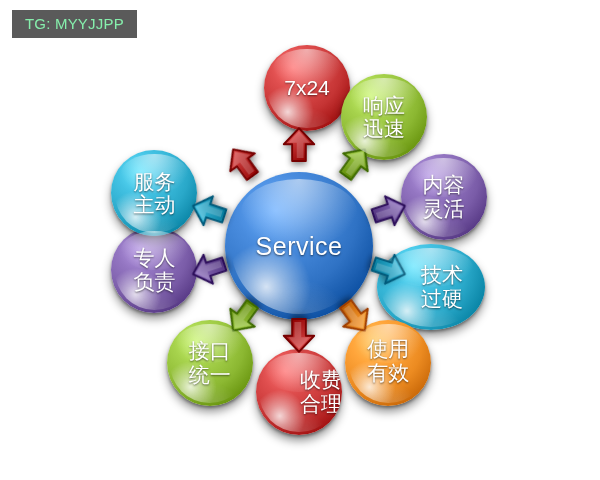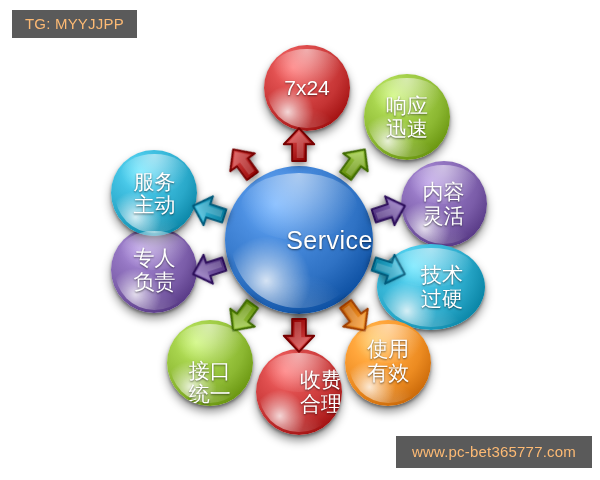--- a/index.html
+++ b/index.html
@@ -5,21 +5,21 @@
   html,body{margin:0;padding:0;}
   body{
     width:600px;height:480px;background:#ffffff;
     font-family:"Liberation Sans","DejaVu Sans",sans-serif;
     position:relative;overflow:hidden;
   }
   #stage{position:absolute;left:0;top:0;width:600px;height:480px;}
 
   
   .badge{
-    position:absolute;background:#5a5a5a;color:#fdba74;
+    position:absolute;background:#5a5a5a;color:#86efac;
     font-size:15px;letter-spacing:.2px;
     display:flex;align-items:center;justify-content:center;
   }
   #tg-badge{left:12px;top:10px;padding:5px 13px 6px 13px;font-size:15px;}
   #wm-badge{right:8px;bottom:12px;padding:7px 16px 8px 16px;font-size:15px;}
 
   
   .node{
     position:absolute;border-radius:50%;
     display:flex;flex-direction:column;
@@ -197,51 +197,50 @@
               <stop offset="100%" stop-color="#910000"></stop>
             </linearGradient>
           </defs>
           <path d="M50 6 L90 48 L68 48 L68 92 L32 92 L32 48 L10 48 Z" fill="url(#gtop-red-left)" stroke="#770000" stroke-width="5" stroke-linejoin="round"></path>
           <path d="M50 14 L78 44 L62 44 L62 84 L44 84 L44 44 L22 44 Z" fill="rgba(255,255,255,0.20)"></path>
         </svg>
       </div>
       <div class="node satellite" style="left: 264px; top: 45px; background: radial-gradient(circle at 34% 26%, rgb(255, 114, 114) 0%, rgb(223, 78, 78) 26%, rgb(197, 52, 52) 56%, rgb(151, 6, 6) 88%, rgb(129, 0, 0) 100%);">
         <span class="lbl">7x24</span>
       </div>
-      <div class="node satellite" style="left: 364px; top: 74.0294px; background: radial-gradient(circle at 34% 26%, rgb(202, 246, 112) 0%, rgb(166, 210, 76) 26%, rgb(140, 184, 50) 56%, rgb(94, 138, 4) 88%, rgb(72, 116, 0) 100%);">
+      <div class="node satellite" style="left: 341px; top: 74.0294px; background: radial-gradient(circle at 34% 26%, rgb(202, 246, 112) 0%, rgb(166, 210, 76) 26%, rgb(140, 184, 50) 56%, rgb(94, 138, 4) 88%, rgb(72, 116, 0) 100%);">
         <span class="lbl">响应
 迅速</span>
       </div>
-      <div class="node satellite" style="left: 400.561px; top: 161px; background: radial-gradient(circle at 34% 26%, rgb(184, 154, 230) 0%, rgb(148, 118, 194) 26%, rgb(122, 92, 168) 56%, rgb(76, 46, 122) 88%, rgb(54, 24, 100) 100%); text-align: center;">
+      <div class="node satellite" style="left: 400.561px; top: 154px; background: radial-gradient(circle at 34% 26%, rgb(184, 154, 230) 0%, rgb(148, 118, 194) 26%, rgb(122, 92, 168) 56%, rgb(76, 46, 122) 88%, rgb(54, 24, 100) 100%); text-align: center;">
         <span class="lbl">内容
 灵活</span>
       </div>
       <div class="node satellite" style="left: 377px; top: 243.971px; background: radial-gradient(circle at 34% 26%, rgb(103, 230, 255) 0%, rgb(67, 194, 227) 26%, rgb(41, 168, 201) 56%, rgb(0, 122, 155) 88%, rgb(0, 100, 133) 100%); padding-left: 22px;">
         <span class="lbl">技术
 过硬</span>
       </div>
       <div class="node satellite" style="left: 345.343px; top: 319.971px; background: radial-gradient(circle at 34% 26%, rgb(255, 201, 95) 0%, rgb(255, 165, 59) 26%, rgb(236, 139, 33) 56%, rgb(190, 93, 0) 88%, rgb(168, 71, 0) 100%); font-family: Liberation Mono, monospace;">
         <span class="lbl">使用
 有效</span>
       </div>
       <div class="node satellite" style="left: 256px; top: 349px; background: radial-gradient(circle at 34% 26%, rgb(255, 114, 114) 0%, rgb(223, 78, 78) 26%, rgb(197, 52, 52) 56%, rgb(151, 6, 6) 88%, rgb(129, 0, 0) 100%); align-items: flex-end;">
         <span class="lbl">收费
 合理</span>
       </div>
-      <div class="node satellite" style="left: 166.657px; top: 319.971px; background: radial-gradient(circle at 34% 26%, rgb(202, 246, 112) 0%, rgb(166, 210, 76) 26%, rgb(140, 184, 50) 56%, rgb(94, 138, 4) 88%, rgb(72, 116, 0) 100%); justify-content: flex-end;">
+      <div class="node satellite" style="left: 166.657px; top: 319.971px; background: radial-gradient(circle at 34% 26%, rgb(202, 246, 112) 0%, rgb(166, 210, 76) 26%, rgb(140, 184, 50) 56%, rgb(94, 138, 4) 88%, rgb(72, 116, 0) 100%);">
         <span class="lbl">接口
 统一</span>
       </div>
       <div class="node satellite" style="left: 111.439px; top: 227px; background: radial-gradient(circle at 34% 26%, rgb(184, 154, 230) 0%, rgb(148, 118, 194) 26%, rgb(122, 92, 168) 56%, rgb(76, 46, 122) 88%, rgb(54, 24, 100) 100%);">
         <span class="lbl">专人
 负责</span>
       </div>
       <div class="node satellite" style="left: 111.439px; top: 150.029px; background: radial-gradient(circle at 34% 26%, rgb(103, 230, 255) 0%, rgb(67, 194, 227) 26%, rgb(41, 168, 201) 56%, rgb(0, 122, 155) 88%, rgb(0, 100, 133) 100%); align-items: center;">
         <span class="lbl">服务
 主动</span>
       </div>
-      <div class="node" id="node-center" style="left: 225px; top: 166px; background: radial-gradient(circle at 34% 26%, rgb(109, 176, 255) 0%, rgb(73, 140, 222) 26%, rgb(47, 114, 196) 56%, rgb(1, 68, 150) 88%, rgb(0, 46, 128) 100%); align-items: flex-end;">
+      <div class="node" id="node-center" style="left: 225px; top: 172px; background: radial-gradient(circle at 34% 26%, rgb(109, 176, 255) 0%, rgb(73, 140, 222) 26%, rgb(47, 114, 196) 56%, rgb(1, 68, 150) 88%, rgb(0, 46, 128) 100%);">
         <span class="lbl">Service</span>
       </div>
     </div>
 
-  <div id="wm-badge" class="badge">www.pc-bet365777.com</div>
 </div>
 
 </body></html>

